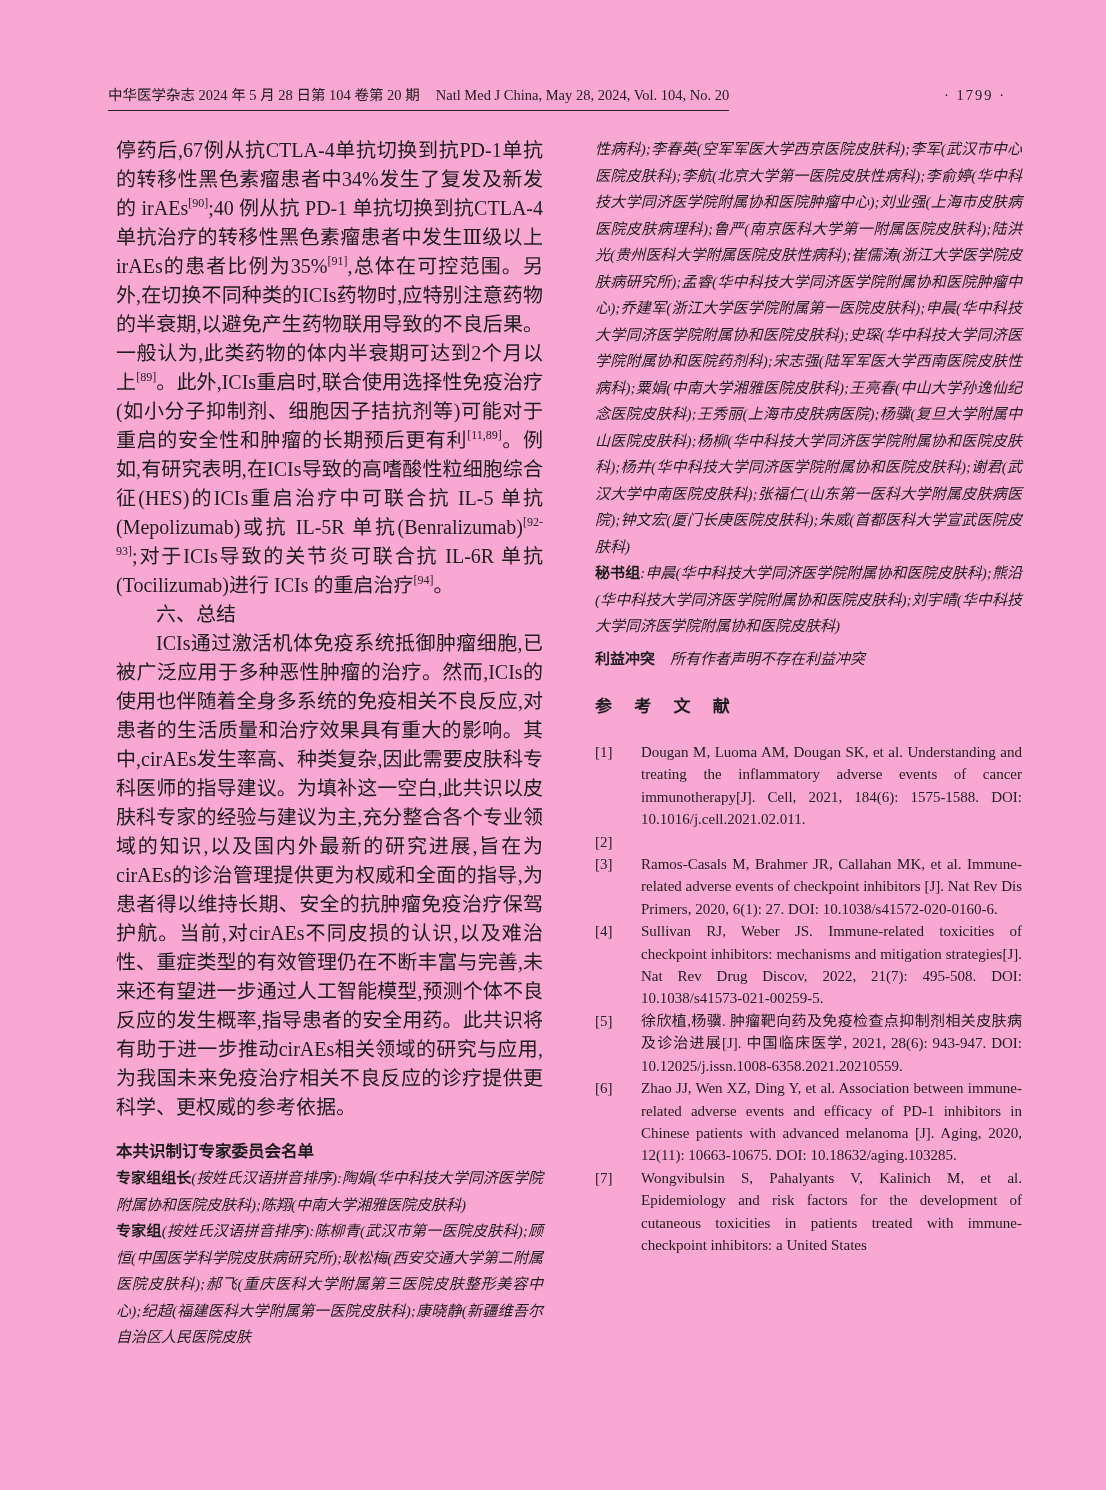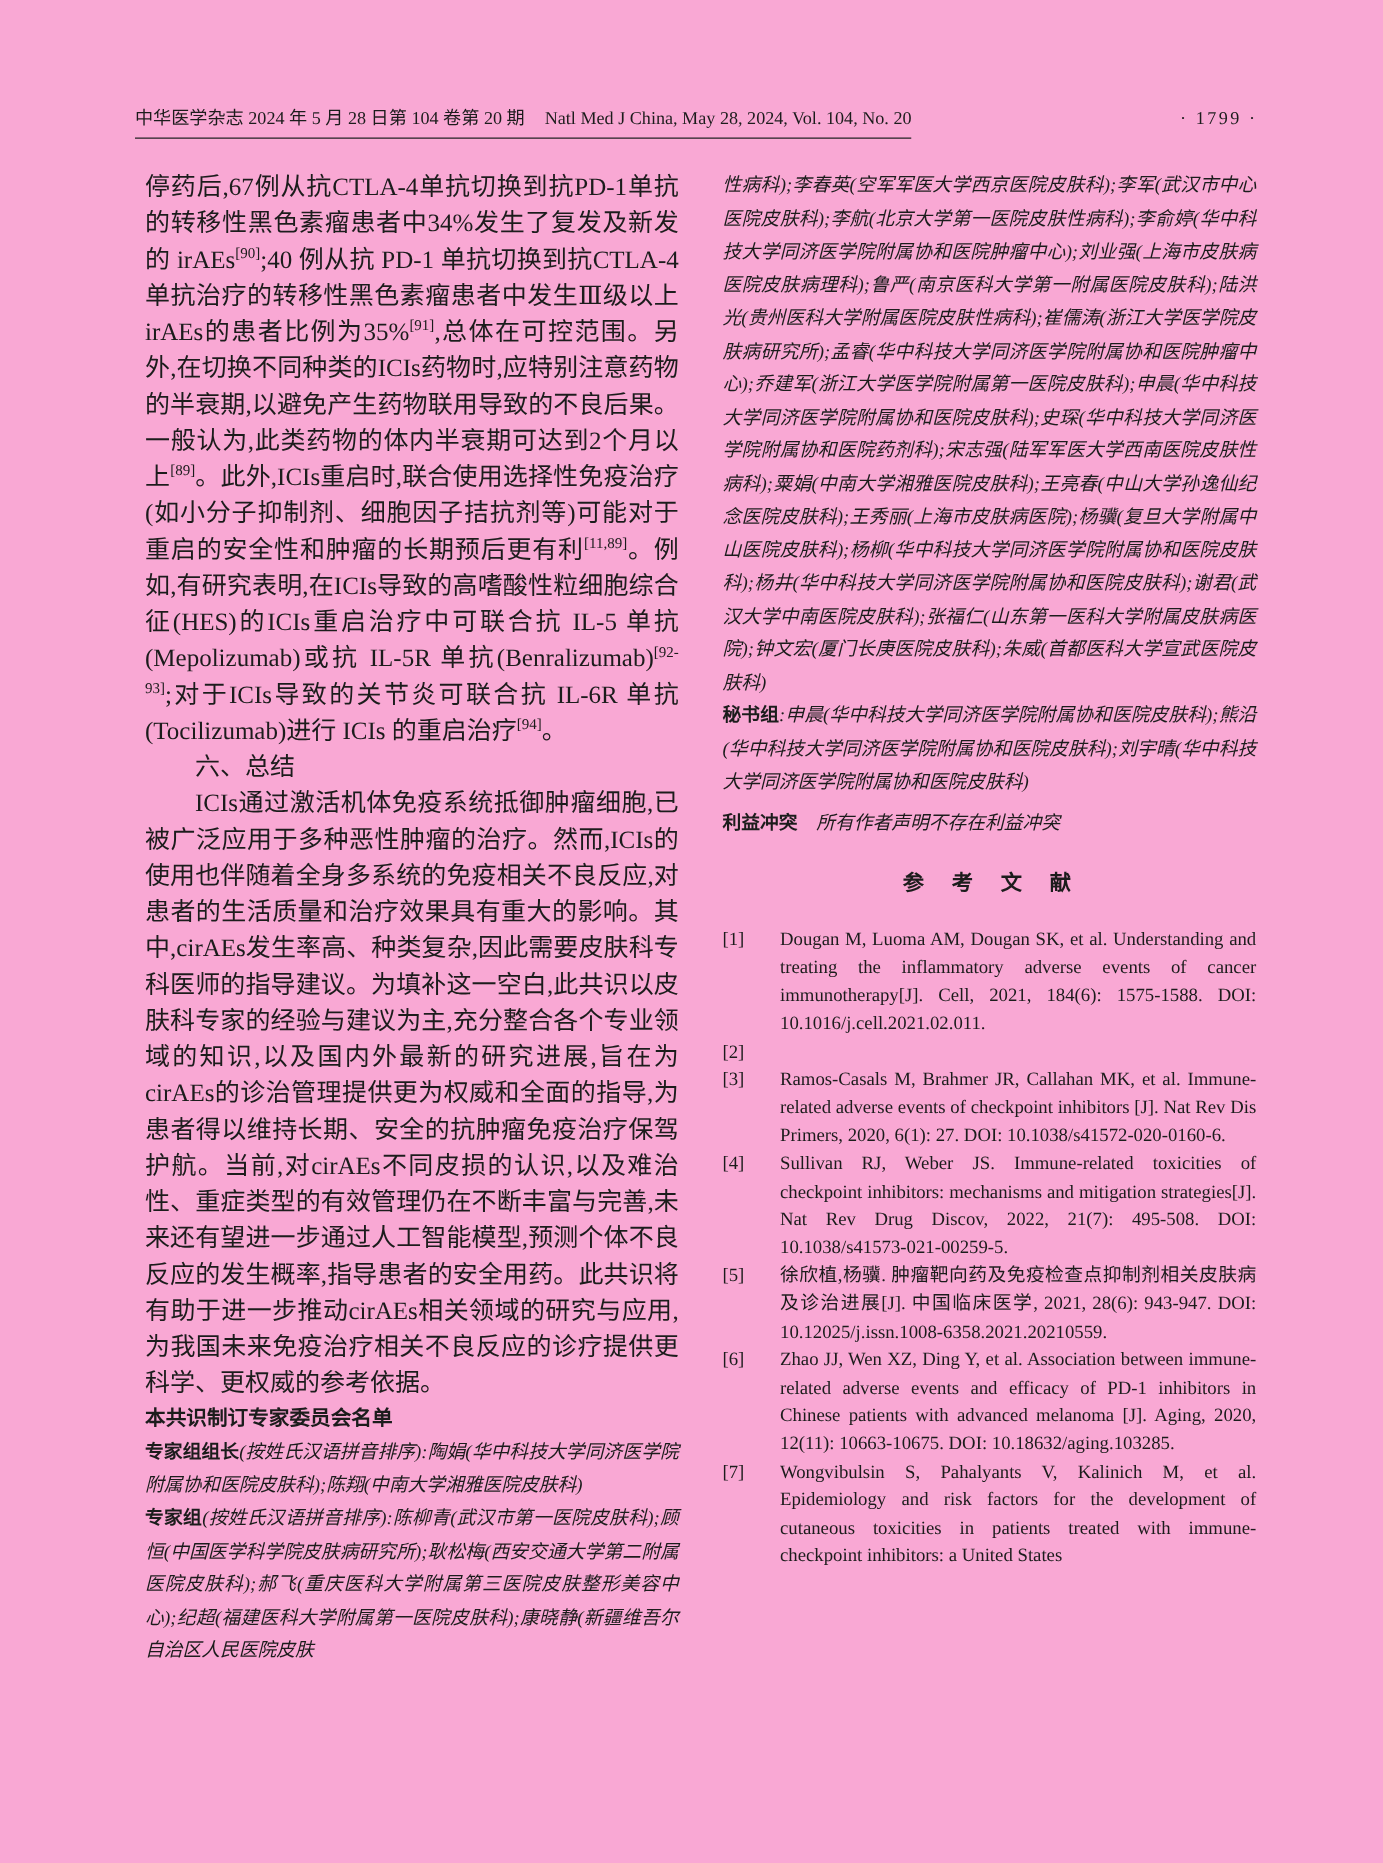--- a/index.html
+++ b/index.html
@@ -20,52 +20,51 @@
   .header-left{
     border-bottom:1.5px solid #222;
     padding-bottom:6px;
     white-space:nowrap;
   }
   .hdr-gap{display:inline-block;width:16px;}
   .page-number{white-space:nowrap;letter-spacing:2px;margin-left:32px;}
   
   .columns{
     position:absolute;top:136px;left:116px;
-    display:flex;gap:35px;
+    display:flex;gap:52px;
   }
   .col{width:427px;}
   
   p{margin:0;}
   .body{
     font-size:20px;line-height:29px;
     text-align:justify;
   }
   .indent{text-indent:2em;}
   .section-head{text-indent:2em;}
   sup{font-size:0.60em;line-height:0;vertical-align:super;letter-spacing:0;}
   
-  .committee{margin-top:0;}
+  .committee{margin-top:16px;}
   .committee-title{
     font-family:"Liberation Sans","DejaVu Sans",sans-serif;
     font-weight:bold;font-size:16.5px;line-height:27px;
   }
   .experts{
     font-size:15px;line-height:26.5px;
     font-style:italic;
     text-align:justify;
   }
   .experts b{
     font-family:"Liberation Sans","DejaVu Sans",sans-serif;
     font-style:normal;font-weight:bold;
   }
   .coi{margin-top:6px;}
   
   .ref-heading{
     margin:20px 0 24px 0;
-    text-align:center;
     font-size:17px;font-weight:bold;
     letter-spacing:4px;word-spacing:10px;
   }
   .refs{font-size:15px;line-height:22.4px;}
   .ref{display:flex;}
   .ref-no{width:46px;flex:none;}
   .ref-text{flex:1;text-align:justify;}
 </style>
 </head>
 <body>

